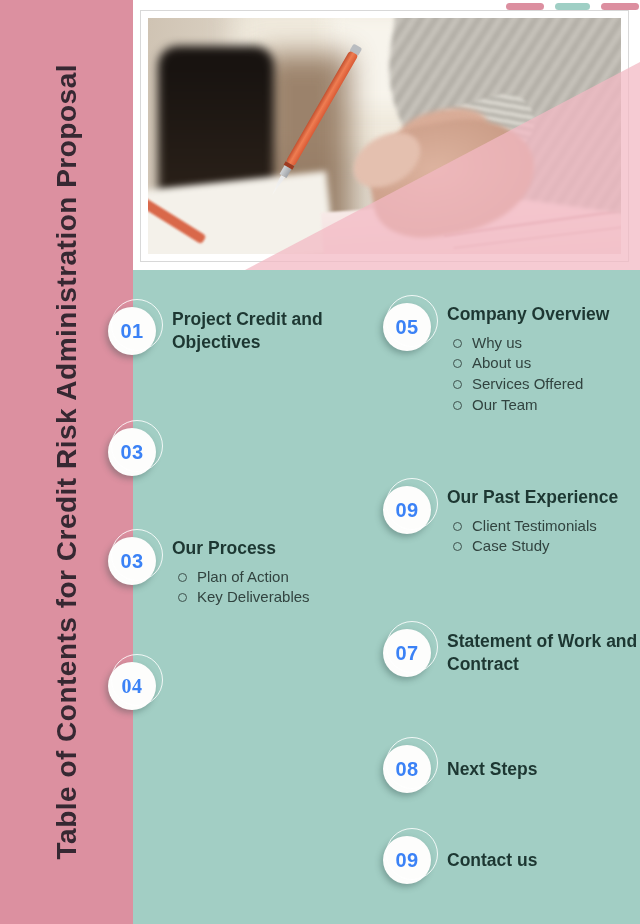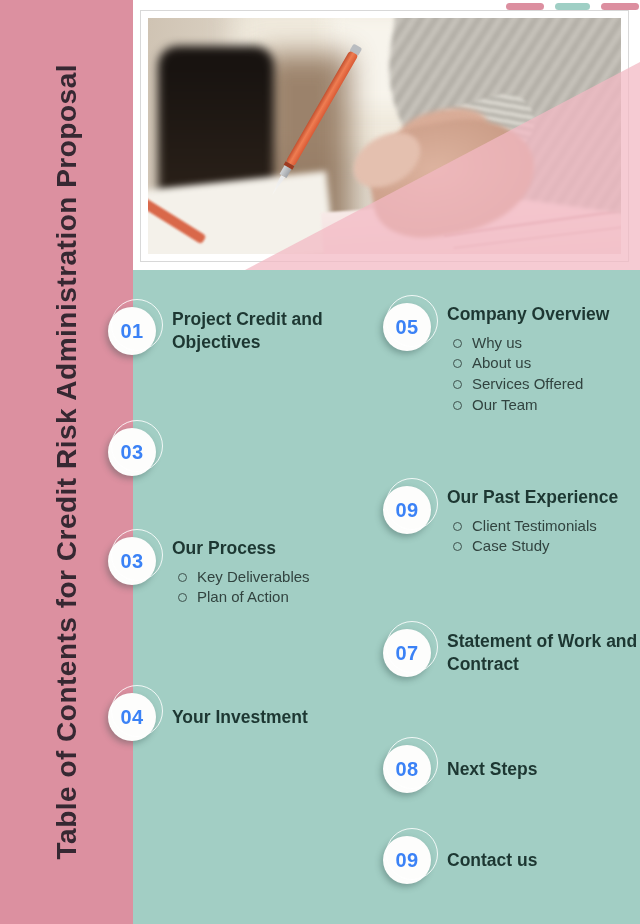--- a/index.html
+++ b/index.html
@@ -104,21 +104,21 @@
   
   .content-area {
     position:absolute; left:133px; top:270px; width:507px; height:654px;
     background:#a2cec4; z-index:0;
   }
 
   
   .toc-item { position:absolute; display:flex; z-index:3; }
   .col-left  { left:108px; }
   .col-right { left:383px; }
-  .s1 { top:307px; } .s2 { top:428px; } .s3 { top:537px; } .s4 { top:693px; }
+  .s1 { top:307px; } .s2 { top:428px; } .s3 { top:537px; } .s4 { top:662px;font-family:Liberation Serif, serif; }
   .s5 { top:303px; } .s6 { top:486px; } .s7 { top:629px; } .s8 { top:745px; } .s9 { top:836px; }
 
   .num-circle {
     position:relative; flex:0 0 48px; width:48px; height:48px; border-radius:50%;
     background:#fdfdfc; display:flex; align-items:center; justify-content:center;
     box-shadow:-2px 3px 6px rgba(40,70,65,0.35);
   }
   .num-circle::after {
     content:""; position:absolute; inset:-2px; border-radius:50%;
     border:1.5px solid rgba(255,255,255,0.85);
@@ -210,32 +210,31 @@
     </div>
   </section>
 
   <section class="toc-item col-left s3">
     <div class="num-circle">
       <span class="num">03</span>
     </div>
     <div class="toc-text">
       <h2 class="toc-title">Our Process</h2>
       <ul class="subitems">
+        <li class="subitem">Plan of Action</li>
         <li class="subitem">Key Deliverables</li>
-        <li class="subitem">Plan of Action</li>
       </ul>
     </div>
   </section>
 
   <section class="toc-item col-left s4">
     <div class="num-circle">
       <span class="num">04</span>
     </div>
     <div class="toc-text">
-      <h2 class="toc-title">Your Investment</h2>
     </div>
   </section>
 
   <section class="toc-item col-right s5">
     <div class="num-circle">
       <span class="num">05</span>
     </div>
     <div class="toc-text">
       <h2 class="toc-title">Company Overview</h2>
       <ul class="subitems">

